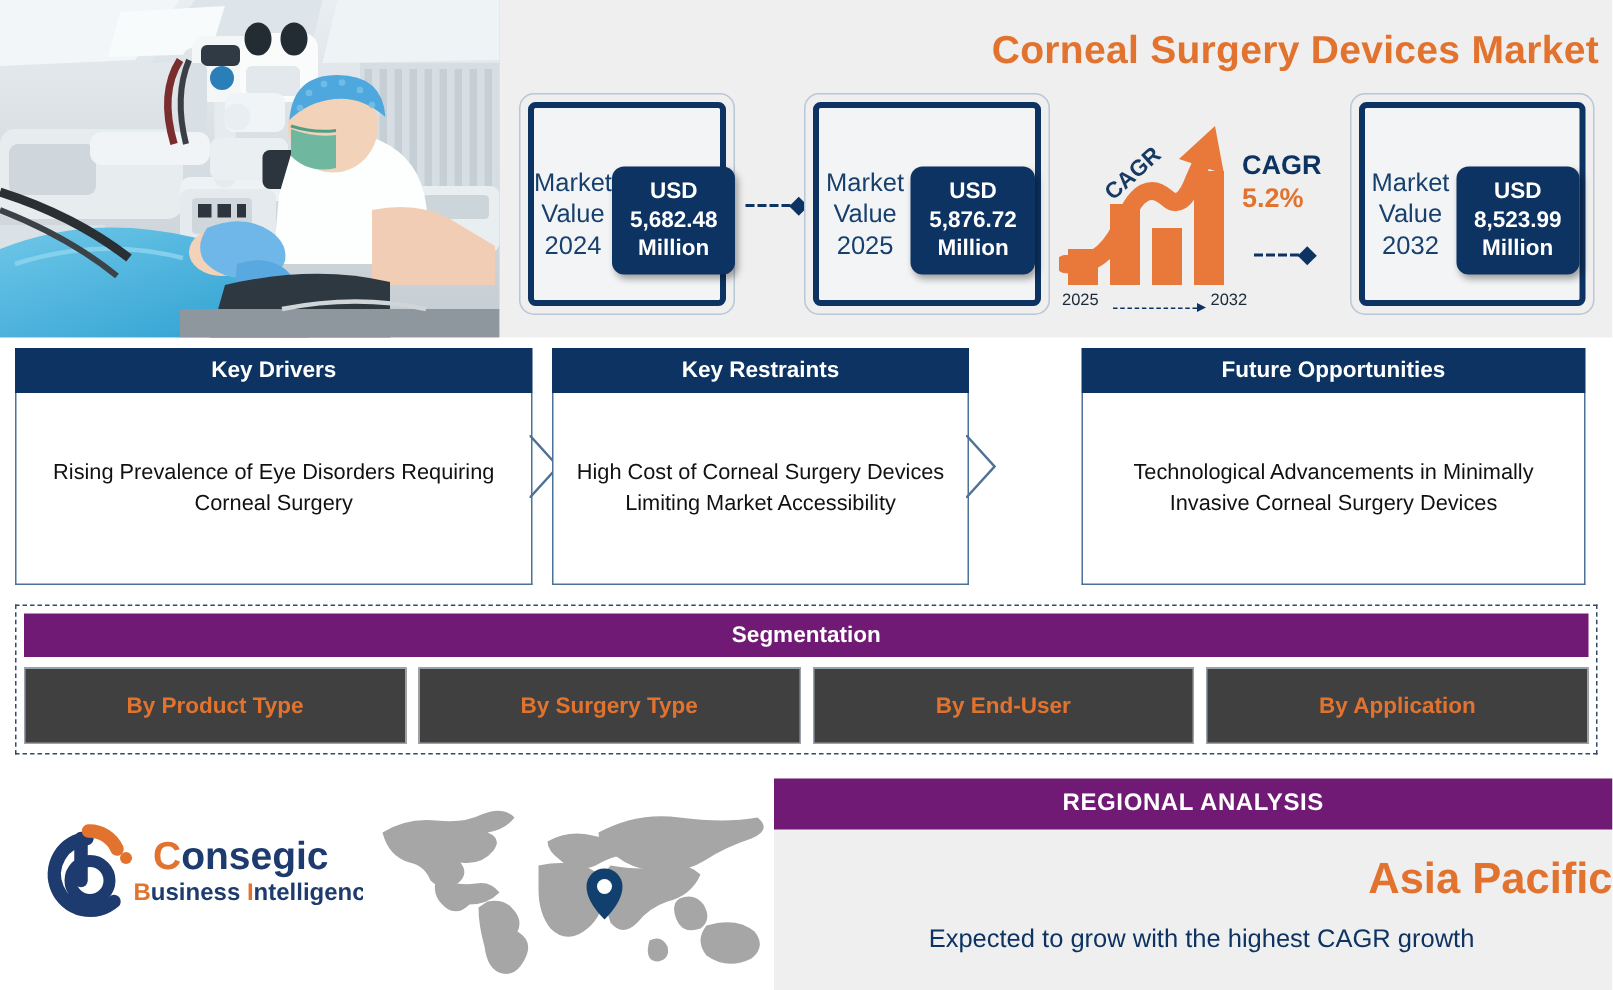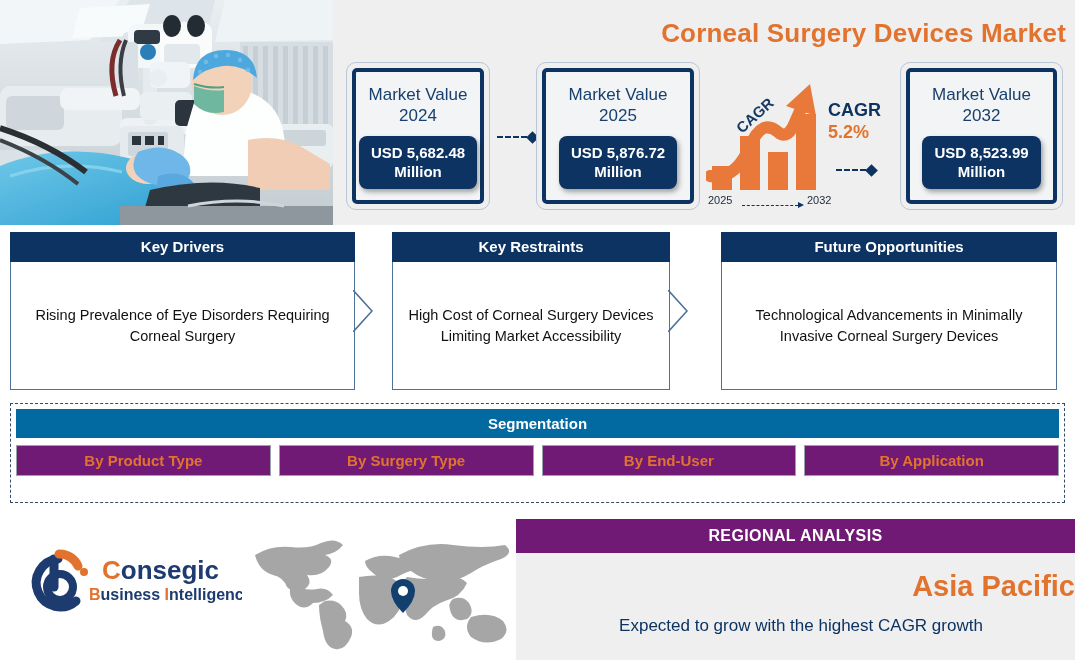--- a/index.html
+++ b/index.html
@@ -24,21 +24,21 @@
 
   
   .mv-card{
     position:absolute;top:62px;height:148px;
     border:1px solid #b9c6d6;border-radius:10px;background:#efefef;
     box-sizing:border-box;padding:5px;
   }
   .mv-inner{
     width:100%;height:100%;box-sizing:border-box;
     border:4px solid #0C3362;border-radius:5px;background:#f3f4f5;
-    display:flex;flex-direction:column;align-items:center;justify-content:flex-start;
+    display:flex;flex-direction:row;align-items:center;justify-content:flex-start;
     padding-top:12px;
   }
   .mv-label{font-size:17px;color:#17406e;line-height:21px;text-align:center;font-weight:normal;}
   .mv-badge{
     margin-top:10px;background:#0C3362;color:#ffffff;border-radius:8px;
     padding:7px 12px 8px;text-align:center;font-size:15px;font-weight:bold;line-height:19px;
     box-shadow:2px 3px 5px rgba(0,0,0,.35);
   }
   #mv2024{left:346px;width:144px;}
   #mv2025{left:536px;width:164px;}
@@ -70,35 +70,35 @@
     font-size:15px;font-weight:bold;
   }
   .panel .pb{
     position:relative;height:128px;background:#ffffff;
     border-left:1px solid #4d7197;border-right:1px solid #4d7197;border-bottom:1px solid #4d7197;
     display:flex;align-items:center;justify-content:center;box-sizing:border-box;padding:0 14px;
   }
   .panel .pb .txt{font-size:14.5px;color:#111;line-height:21px;text-align:center;}
   .chev{position:absolute;right:-19px;top:28px;width:20px;height:42px;}
   #pn1{left:10px;width:345px;}
-  #pn2{left:368px;width:278px;margin-left:24px;}
+  #pn2{left:368px;width:278px;}
   #pn3{left:721px;width:336px;}
 
   
   .seg-wrap{
     position:absolute;left:10px;top:403px;width:1055px;height:100px;
     border:1px dashed #334b66;box-sizing:border-box;padding:5px;background:#ffffff;
   }
   .seg-head{
-    height:29px;background:#0369a1;color:#fff;text-align:center;line-height:29px;
+    height:29px;background:#701a75;color:#fff;text-align:center;line-height:29px;
     font-size:15px;font-weight:bold;
   }
   .seg-row{display:flex;gap:8px;margin-top:7px;}
   .seg-item{
-    flex:1;height:31px;background:#701a75;border:1px solid #9aa3ad;box-sizing:border-box;
+    flex:1;height:51px;background:#404040;border:1px solid #9aa3ad;box-sizing:border-box;
     display:flex;align-items:center;justify-content:center;
     font-size:15px;font-weight:bold;color:#E2732F;
   }
 
   
   .logo{position:absolute;left:14px;top:545px;width:228px;height:70px;}
   .map{position:absolute;left:247px;top:533px;width:268px;height:124px;}
 
   .ra{position:absolute;left:516px;top:519px;width:559px;height:141px;background:#efefef;}
   .ra-head{height:34px;background:#701a75;color:#fff;text-align:center;line-height:34px;font-size:16px;font-weight:bold;letter-spacing:.4px;}

